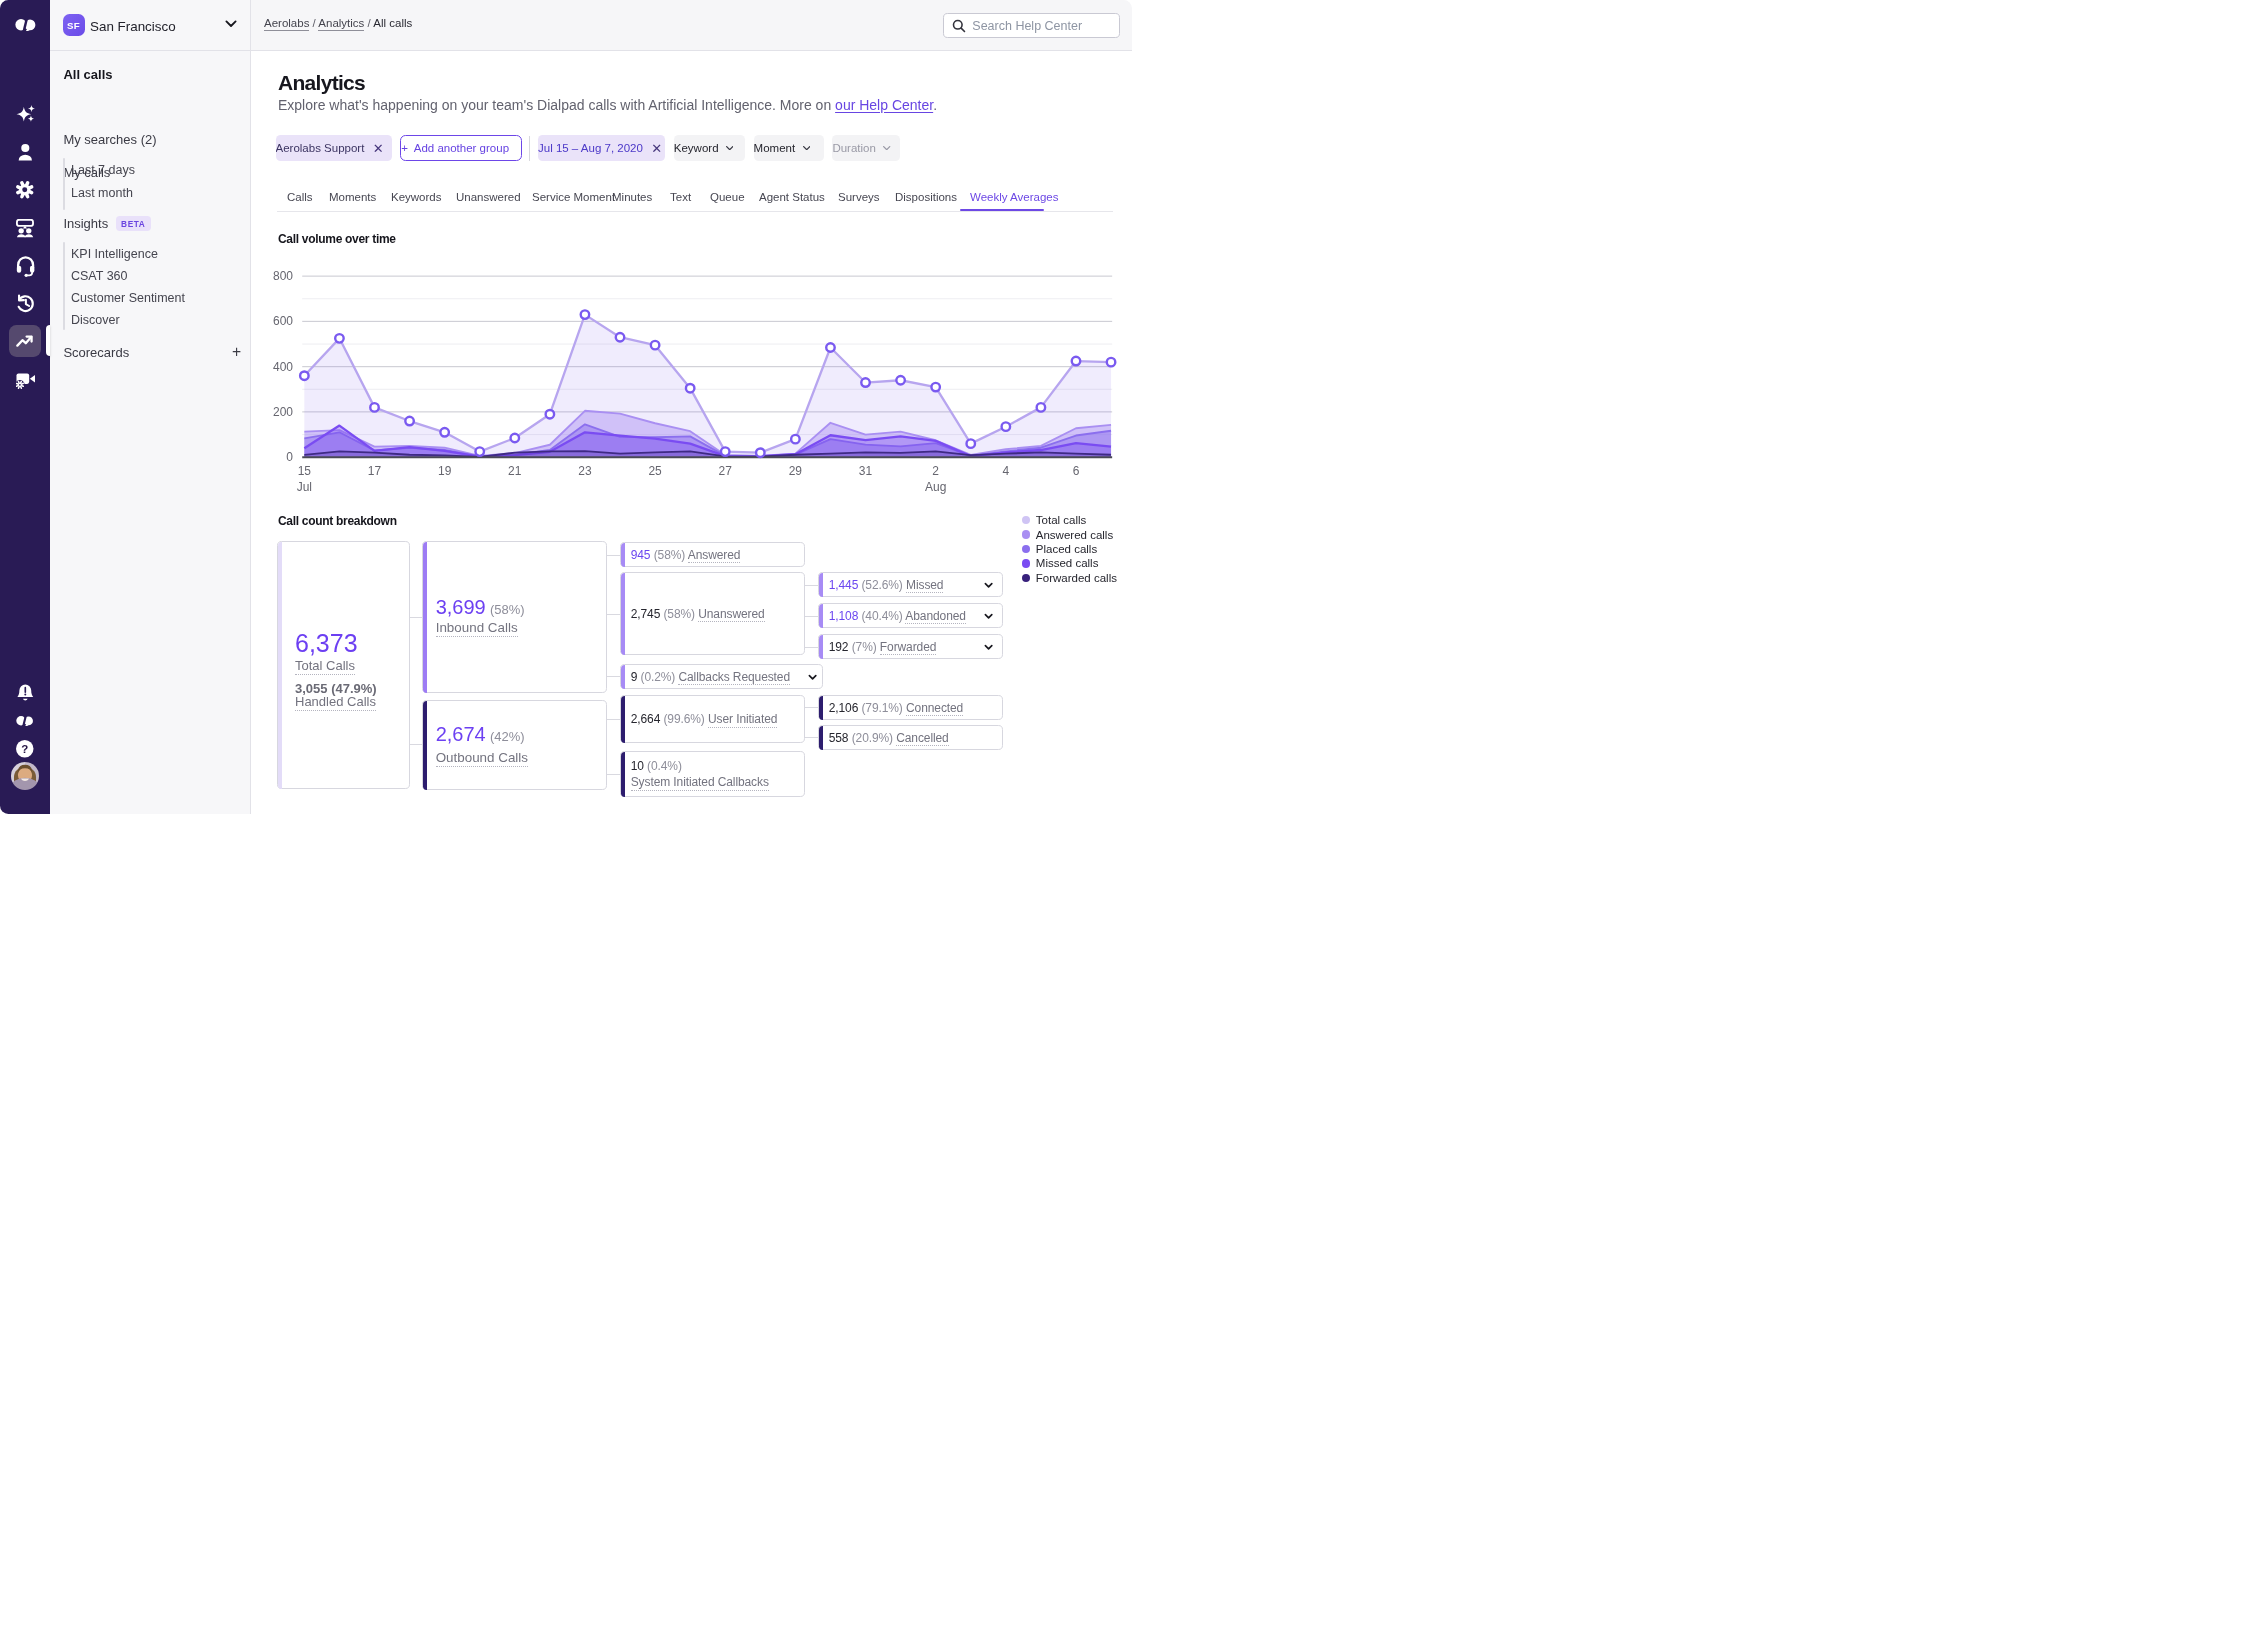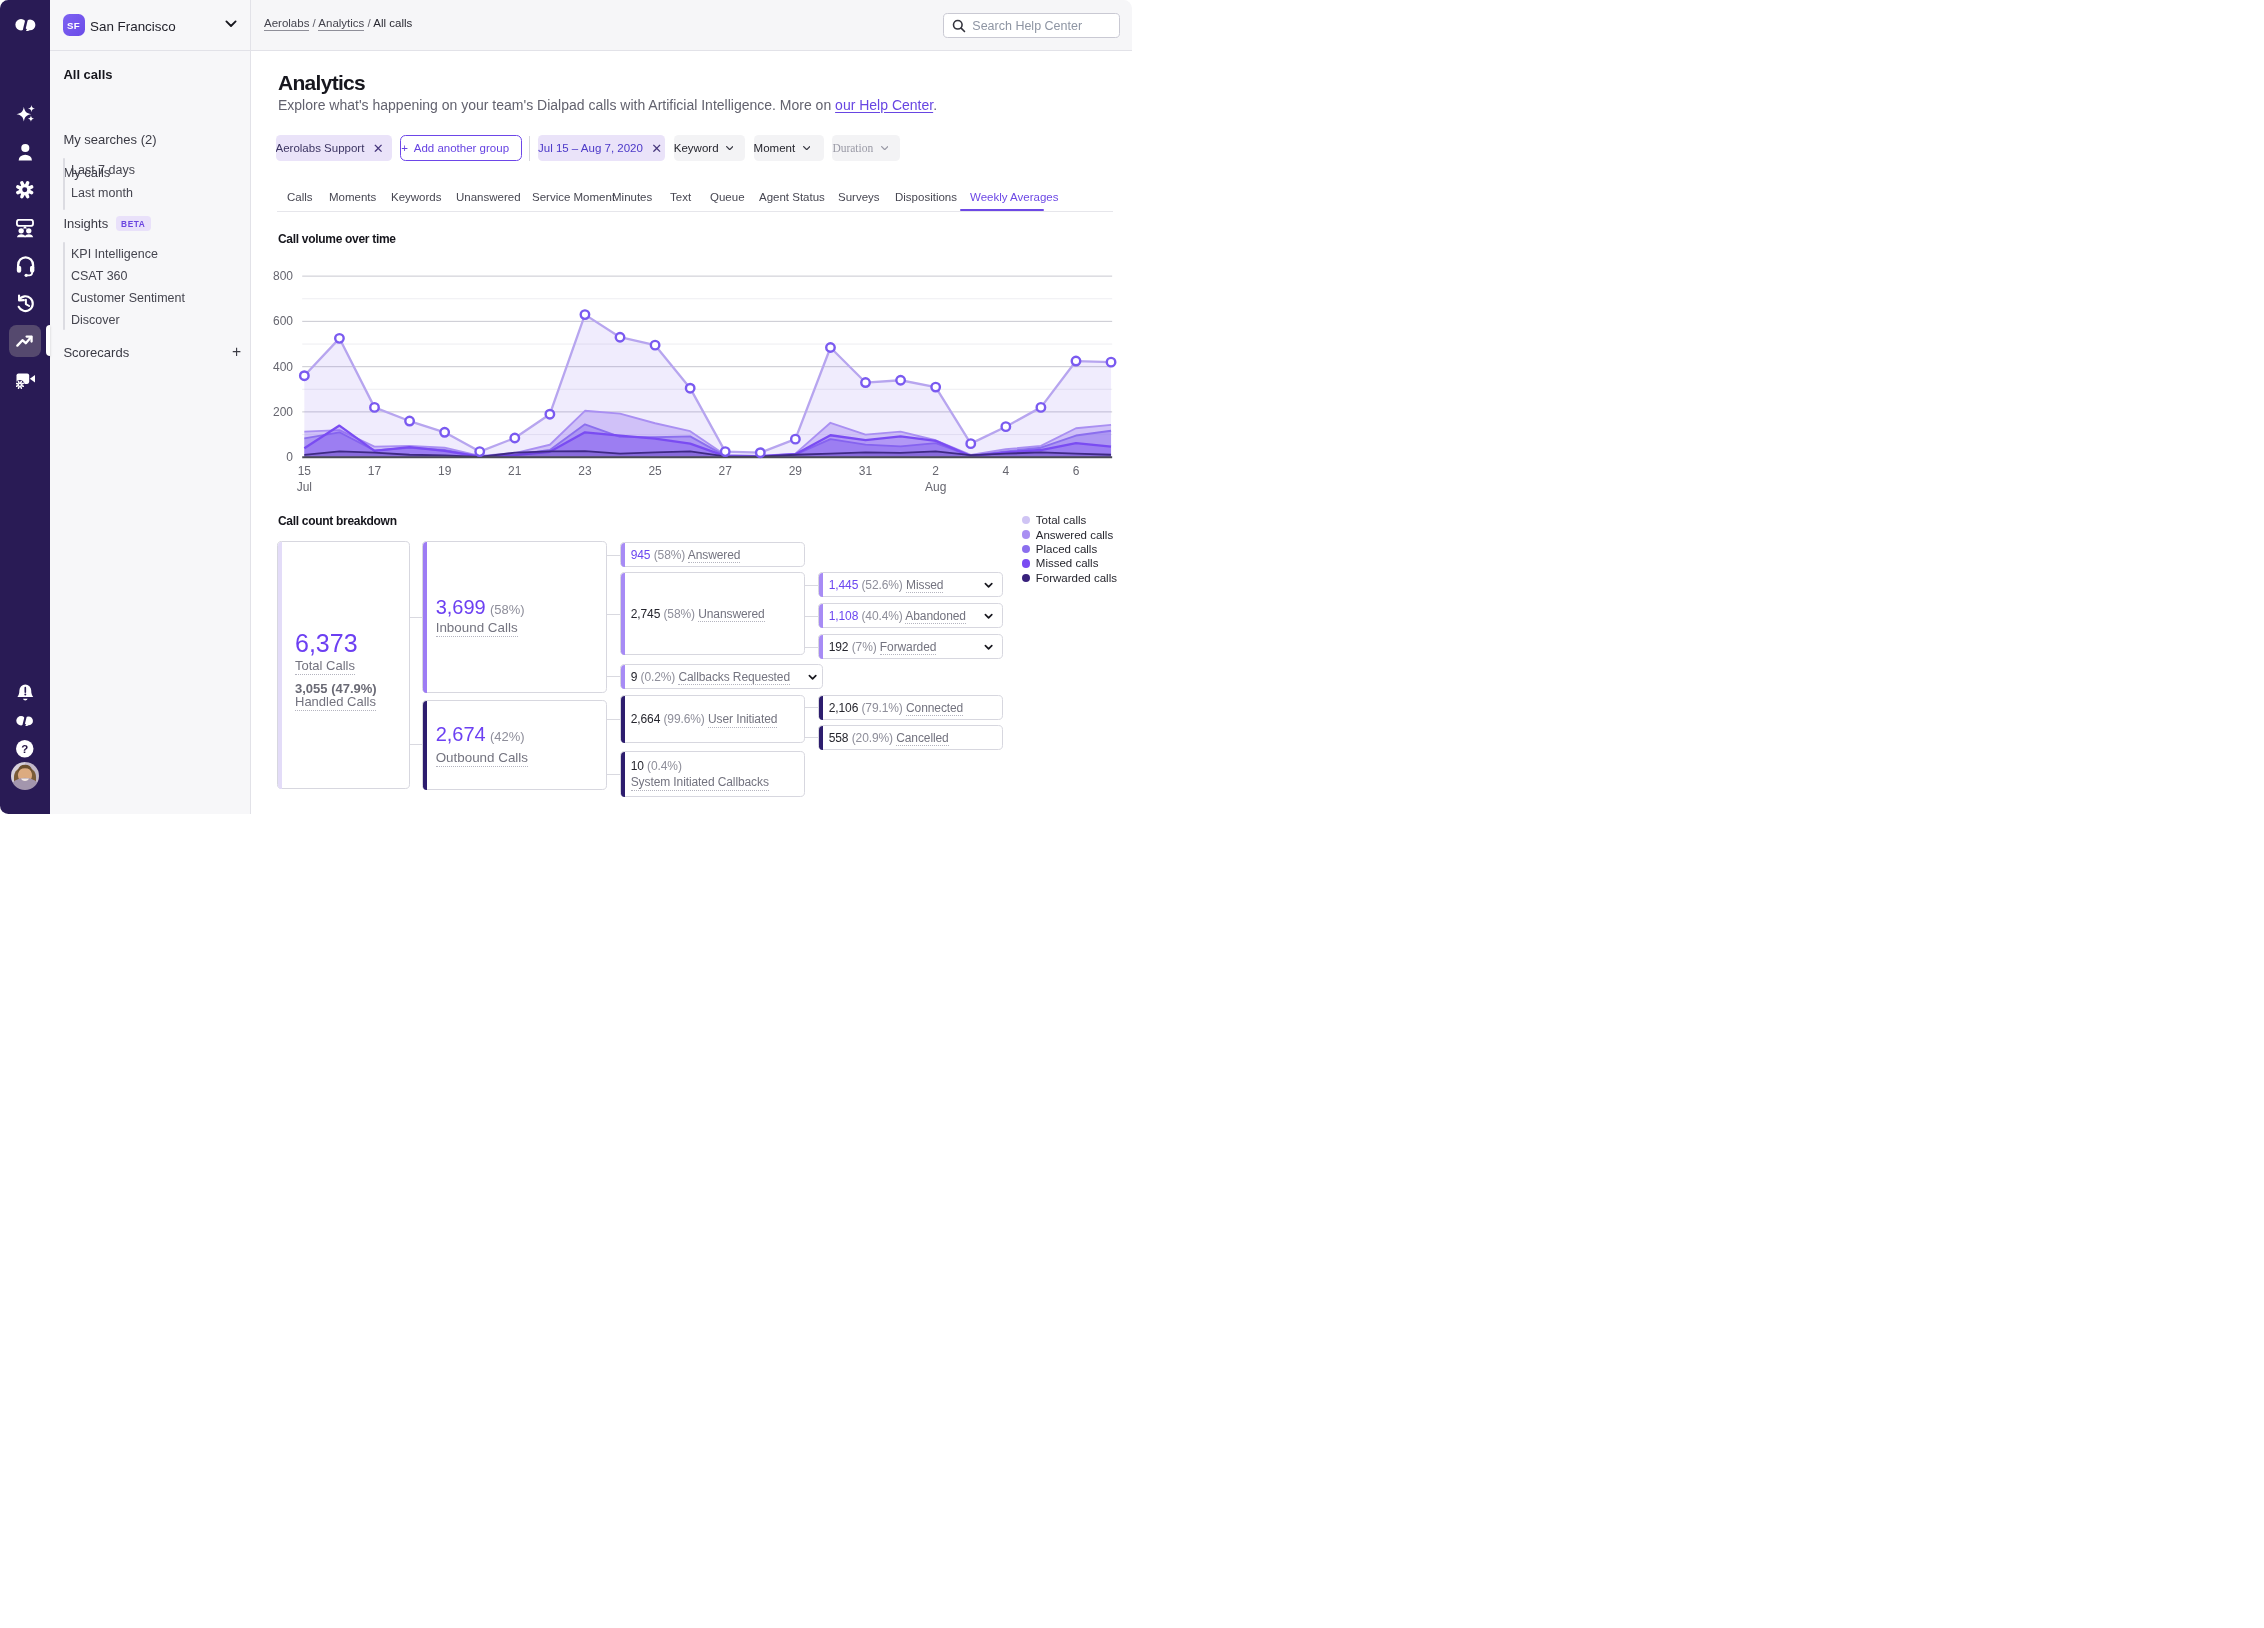--- a/index.html
+++ b/index.html
@@ -115,21 +115,21 @@
       <div class="chip purple" style="width:116px;">Aerolabs Support<span class="x">✕</span></div>
       <div class="chip outline" style="width:122px;">+&nbsp; Add another group</div>
       <div class="vdiv"></div>
       <div class="chip purple" style="color:#4b38c8;width:127px;">Jul 15 – Aug 7, 2020<span class="x">✕</span></div>
       <div class="chip gray" style="width:71px;">Keyword<svg class="caret" viewBox="0 0 8 5">
             <path d="M0.7 0.7 L4 4 L7.3 0.7" stroke="#3a3a44" stroke-width="1.4" fill="none" stroke-linecap="round"></path>
           </svg></div>
       <div class="chip gray" style="width:70px;">Moment<svg class="caret" viewBox="0 0 8 5">
             <path d="M0.7 0.7 L4 4 L7.3 0.7" stroke="#3a3a44" stroke-width="1.4" fill="none" stroke-linecap="round"></path>
           </svg></div>
-      <div class="chip gray dis" style="width:68px;font-family:Liberation Serif, serif;">Duration<svg class="caret" viewBox="0 0 8 5">
+      <div class="chip gray dis" style="width:68px;">Duration<svg class="caret" viewBox="0 0 8 5">
             <path d="M0.7 0.7 L4 4 L7.3 0.7" stroke="#9a9aa6" stroke-width="1.4" fill="none" stroke-linecap="round"></path>
           </svg></div>
     </div>
 
     <div class="tabs">
         <span class="t" style="left:36px;">Calls</span>
         <span class="t" style="left:78px;">Moments</span>
         <span class="t" style="left:140px;">Keywords</span>
         <span class="t" style="left:205px;">Unanswered</span>
         <span class="t" style="left:281px;">Service Moment</span>

